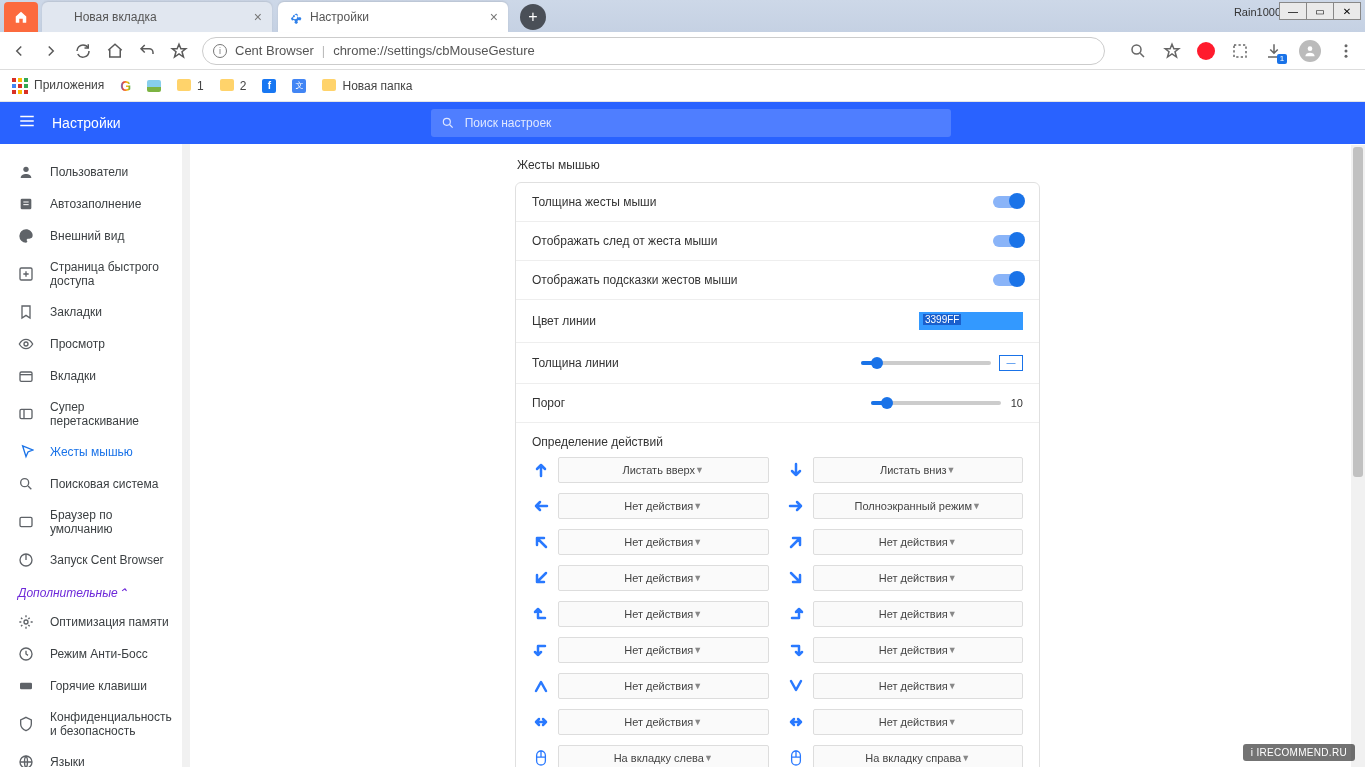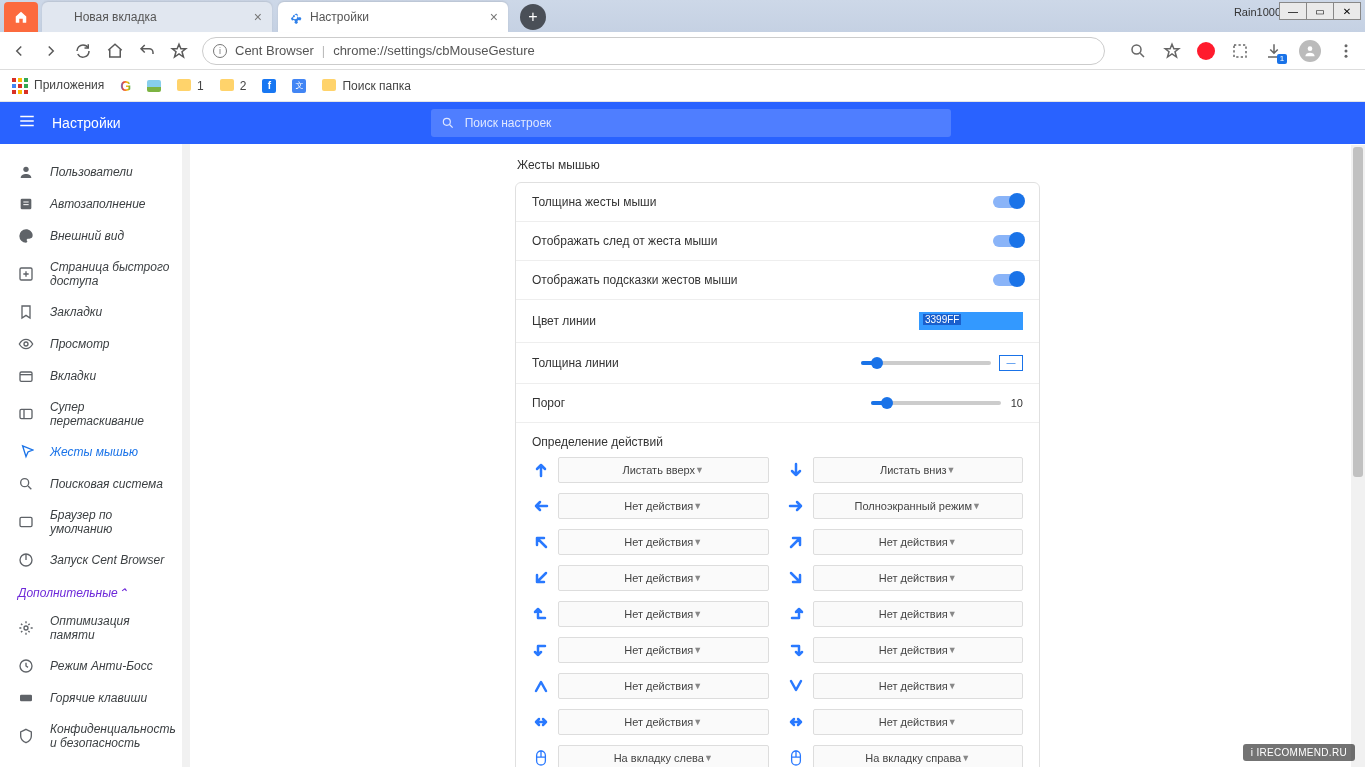--- a/index.html
+++ b/index.html
@@ -50,21 +50,21 @@
 .bluebar{height:42px;background:#2962ff;display:flex;align-items:center;color:#fff;padding:0 18px;}
 .bluebar .menu{margin-right:16px;}
 .bluebar .title{font-size:14px;}
 .bluebar .searchwrap{margin-left:310px;width:520px;height:28px;background:rgba(255,255,255,.18);border-radius:3px;display:flex;align-items:center;padding:0 10px;gap:10px;font-size:12px;color:#dfe7ff;}
 
 
 .main{display:flex;height:623px;}
 .sidebar{width:190px;padding:12px 0;overflow-y:auto;position:relative;}
 .sidebar::after{content:"";position:absolute;right:0;top:0;width:8px;height:100%;background:#f1f1f1;}
 .sidebar .thumb{position:absolute;right:1px;top:8px;width:6px;height:120px;background:#c1c1c1;border-radius:3px;}
-.side-item{display:flex;align-items:center;gap:16px;padding:8px 18px;font-size:12px;color:#3c4043;cursor:pointer;font-style:italic;}
+.side-item{display:flex;align-items:center;gap:16px;padding:8px 18px;font-size:12px;color:#3c4043;cursor:pointer;}
 .side-item.active{color:#1a73e8;}
 .side-item .ic{width:16px;height:16px;flex-shrink:0;}
 .side-item .ic svg{width:16px;height:16px;}
 .side-section{padding:10px 18px 6px;font-size:12px;color:#6d28d9;display:flex;align-items:center;justify-content:flex-start;font-style:italic;}
 
 
 .content{flex:1;display:flex;justify-content:center;overflow-y:auto;position:relative;}
 .content::-webkit-scrollbar{width:14px;}
 .content-inner{width:525px;padding-top:14px;}
 .section-title{font-size:12px;color:#333;margin-bottom:10px;padding-left:2px;}
@@ -223,21 +223,21 @@
       <span>2</span>
     </div>
   <div class="bm">
       <span style="width:14px;height:14px;background:#1877f2;color:#fff;font-size:10px;font-weight:bold;display:flex;align-items:center;justify-content:center;border-radius:2px;">f</span>
     </div>
   <div class="bm">
       <span style="width:14px;height:14px;background:#4285f4;color:#fff;font-size:8px;display:flex;align-items:center;justify-content:center;border-radius:2px;">文</span>
     </div>
   <div class="bm">
       <span class="folder"></span>
-      <span>Поиск папка</span>
+      <span>Новая папка</span>
     </div>
 </div>
 
 <div class="bluebar">
   <div class="menu"><svg width="18" height="18" viewBox="0 0 24 24" stroke="#fff" stroke-width="2">
         <path d="M3 6h18M3 12h18M3 18h18"></path>
       </svg></div>
   <span class="title">Настройки</span>
   <div class="searchwrap">
     <svg width="14" height="14" viewBox="0 0 24 24" fill="none" stroke="#dfe7ff" stroke-width="2">

